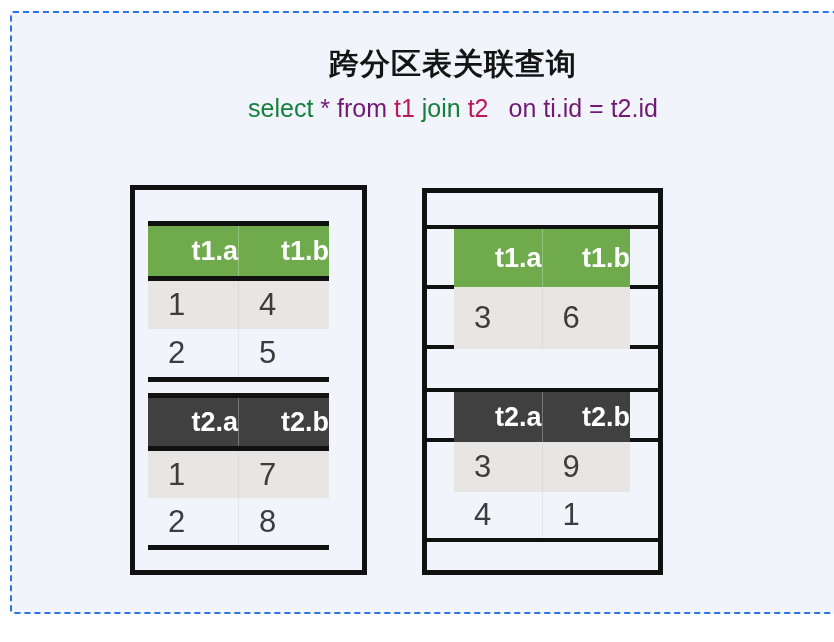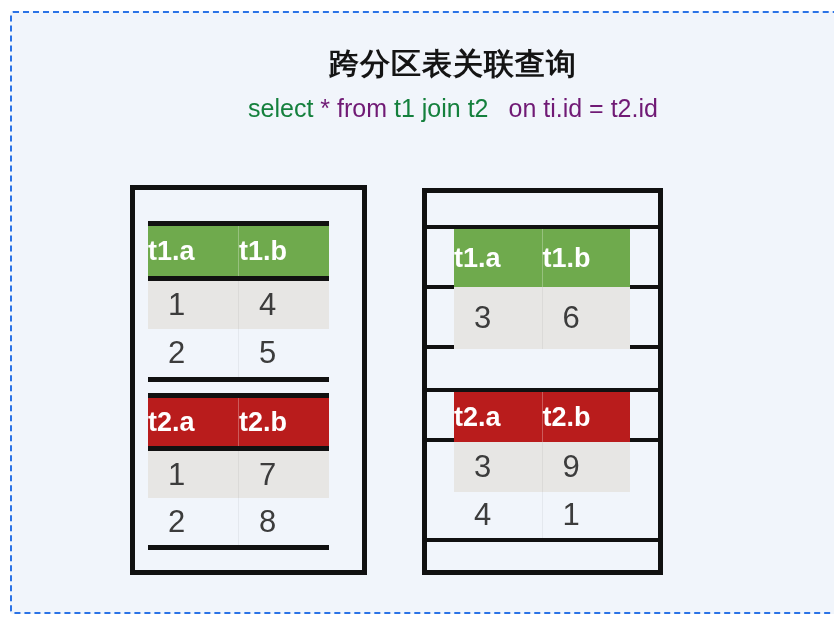--- a/index.html
+++ b/index.html
@@ -3,34 +3,34 @@
 <meta charset="utf-8">
 <style>
   html,body{margin:0;padding:0;background:#ffffff;width:834px;height:642px;
     font-family:"Liberation Sans","DejaVu Sans",sans-serif;}
   .canvas{position:absolute;left:10px;top:11px;width:828px;height:603px;
     box-sizing:border-box;border:2px dashed #2b73e6;border-radius:3px;background:#f1f5fb;}
   .heading{text-align:center;padding-left:58px;}
   .slide-title{margin:31px 0 0 0;font-size:30px;font-weight:600;color:#141414;letter-spacing:1px;}
   .sql-line{margin-top:9px;font-size:25px;color:#1a1a1a;white-space:pre-wrap;}
   .tok-kw{color:#15803d;}
-  .tok-tab{color:#15803d;}
+  .tok-tab{color:#be185d;}
   .tok-plain{color:#701a75;}
   .tok-on{margin-left:20px;}
   .pbox{position:absolute;box-sizing:border-box;border:5px solid #111111;}
   #pbox1{left:118px;top:172px;width:237px;height:390px;}
   #pbox2{left:410px;top:175px;width:241px;height:387px;}
   .ltbl{position:absolute;left:13px;width:181px;}
   #lt1{top:31px;}
   #lt2{top:203px;}
   .bar{height:5px;background:#111111;}
   .thead{display:flex;color:#ffffff;font-weight:700;font-size:27px;}
   .thead.green{background:#6faa4d;}
-  .thead.orange{background:#b91c1c;}
-  .thead .th{flex:1;text-align:left;}
+  .thead.orange{background:#404040;}
+  .thead .th{flex:1;text-align:right;}
   .thead .th + .th{border-left:1px solid rgba(255,255,255,0.28);box-sizing:border-box;}
   #lt1 .thead{height:50px;line-height:50px;}
   #lt2 .thead{height:48px;line-height:48px;}
   .trow{display:flex;font-size:31px;color:#3c3c3c;}
   .trow .td{flex:1;padding-left:20px;box-sizing:border-box;}
   .trow .td + .td{border-left:1px solid rgba(0,0,0,0.05);}
   .trow.shaded{background:#e7e6e4;}
   #lt1 .trow{height:48px;line-height:48px;}
   #lt2 .trow{height:47px;line-height:47px;}
   .rline{position:absolute;left:0;right:0;height:4px;background:#111111;}

